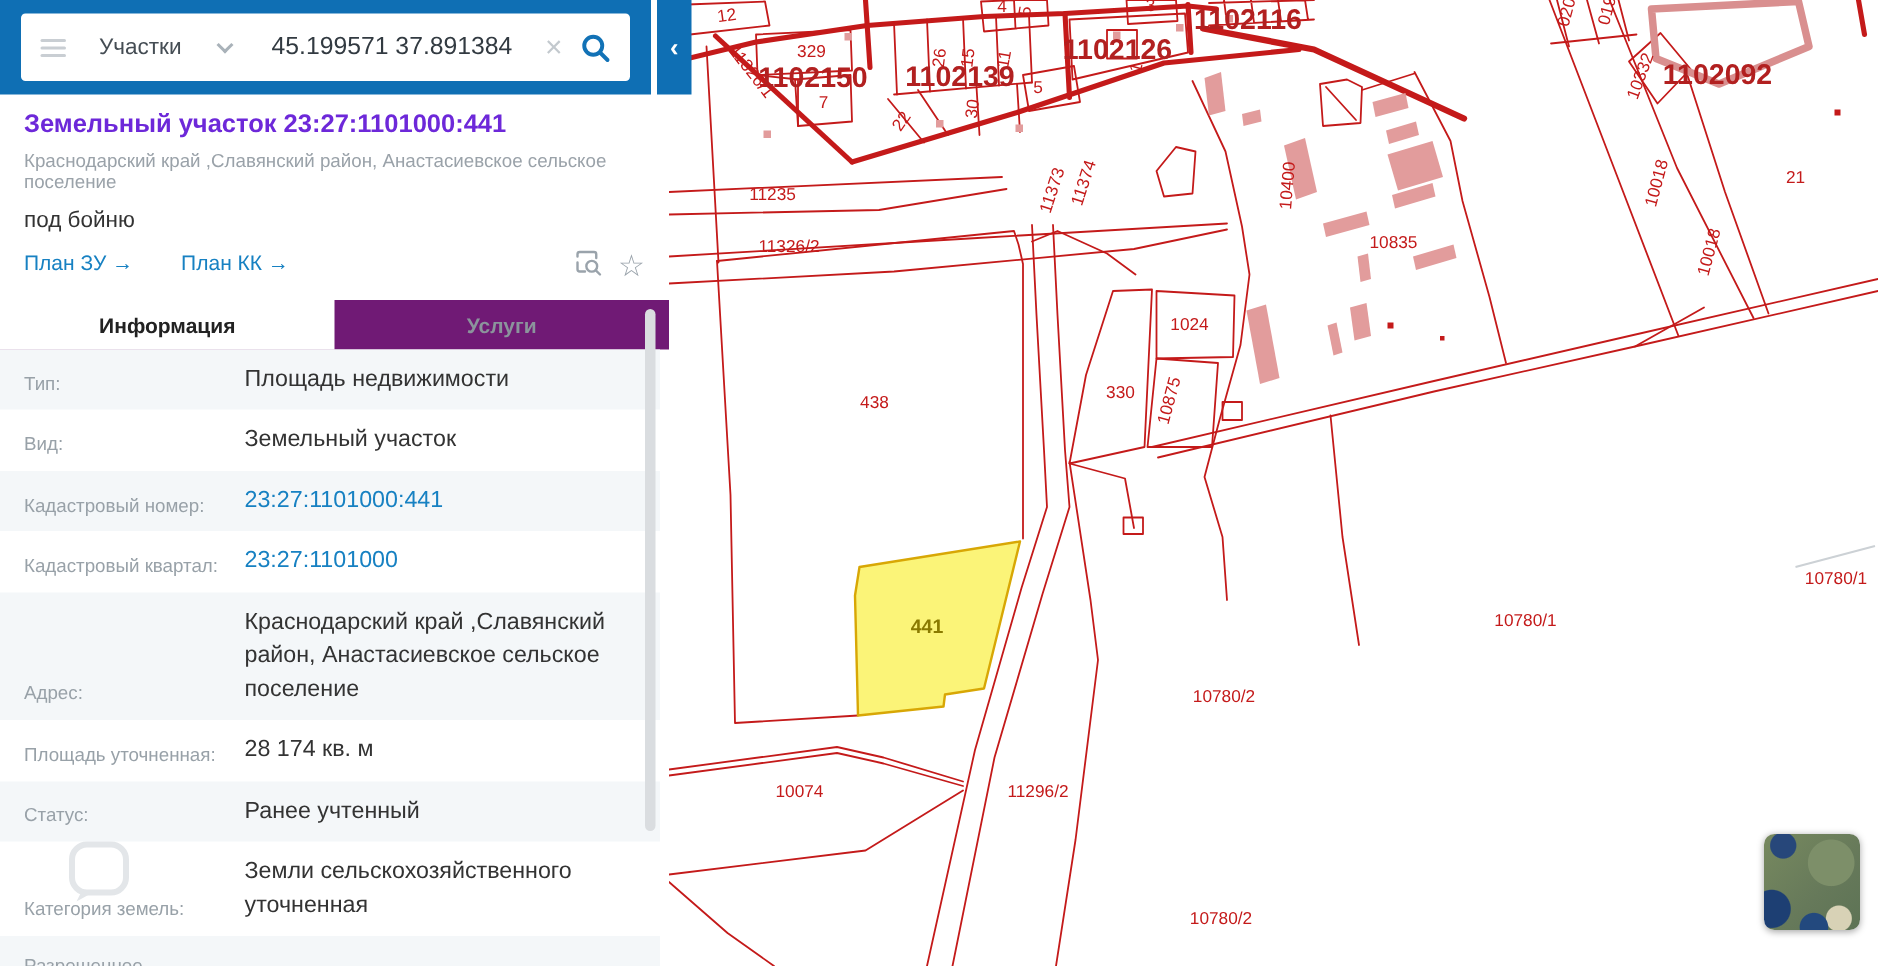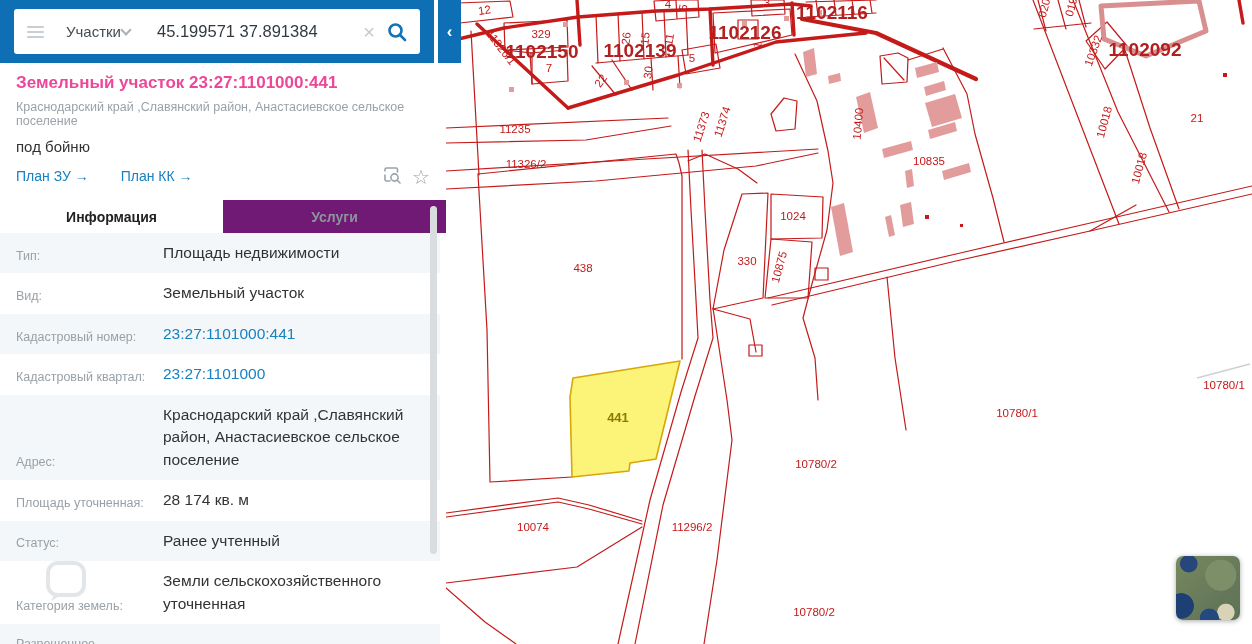--- a/index.html
+++ b/index.html
@@ -6,32 +6,32 @@
   body{width:1252px;height:644px;overflow:hidden;position:relative;background:#fff;
        font-family:"Liberation Sans",sans-serif}
   
   .sidebar{position:absolute;left:0;top:0;width:446px;height:644px;background:#fff;z-index:5}
   .hdr{position:absolute;left:0;top:0;width:434px;height:63px;background:#0f6fb4}
   .search-box{position:absolute;left:14px;top:9px;width:406px;height:45px;background:#fff;
               border-radius:3px;display:flex;align-items:center}
   .burger{width:17px;margin-left:13px;cursor:pointer}
   .burger i{display:block;height:2px;background:#c9ced3;margin:3px 0;border-radius:1px}
   .category{margin-left:22px;font-size:15px;color:#454d54;display:flex;align-items:center;
-            gap:1px;cursor:pointer;white-space:nowrap}
+            gap:25px;cursor:pointer;white-space:nowrap}
   .chev{width:8px;height:8px;border-right:2px solid #a9b2b9;border-bottom:2px solid #a9b2b9;
         transform:rotate(45deg);margin-top:-4px}
   .search-input{border:0;outline:0;font-size:16.5px;color:#323a41;flex:1;min-width:0;
                 margin-left:27px;font-family:"Liberation Sans",sans-serif;background:transparent}
   .clear-btn{color:#c3c9ce;font-size:20px;padding:0 9px;cursor:pointer;line-height:1}
   .mag{padding:0 12px 0 2px;cursor:pointer;display:flex;align-items:center}
   .collapse-tab{position:absolute;left:438px;top:0;width:23px;height:63px;background:#0f6fb4;
                 color:#fff;display:flex;align-items:center;justify-content:center;font-size:17px;
                 font-weight:700;cursor:pointer;z-index:6}
   .obj{padding:10px 16px 0}
-  .obj-title{font-size:17px;font-weight:700;color:#ec4899}
+  .obj-title{font-size:17px;font-weight:700;color:#6d28d9}
   .obj-sub{font-size:12.5px;color:#9aa2a9;margin-top:7px}
   .obj-usage{font-size:15px;color:#333;margin-top:10px}
   .links-row{position:relative;margin-top:12px;height:22px;display:flex;gap:32px}
   .plan-link{color:#1781c2;font-size:14px;cursor:pointer;white-space:nowrap}
   .row-icons{position:absolute;right:0;top:-2px;display:flex;gap:10px;align-items:center;color:#9aa3ab}
   .star{font-size:20px;cursor:pointer;color:#9aa3ab}
   .tabs{display:flex;margin-top:11px;height:33px;background:#701a75}
   .tab{flex:1;display:flex;align-items:center;justify-content:center;font-size:14px;
        font-weight:700;color:#8b949c;cursor:pointer}
   .tab.active{background:#fff;color:#222}

